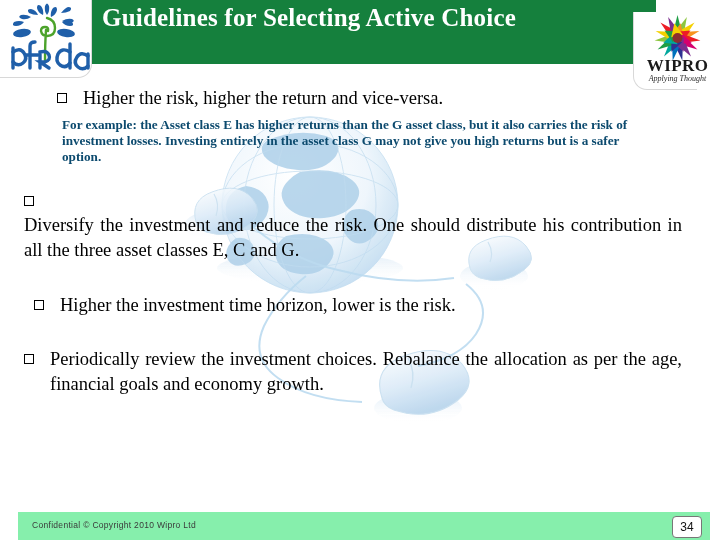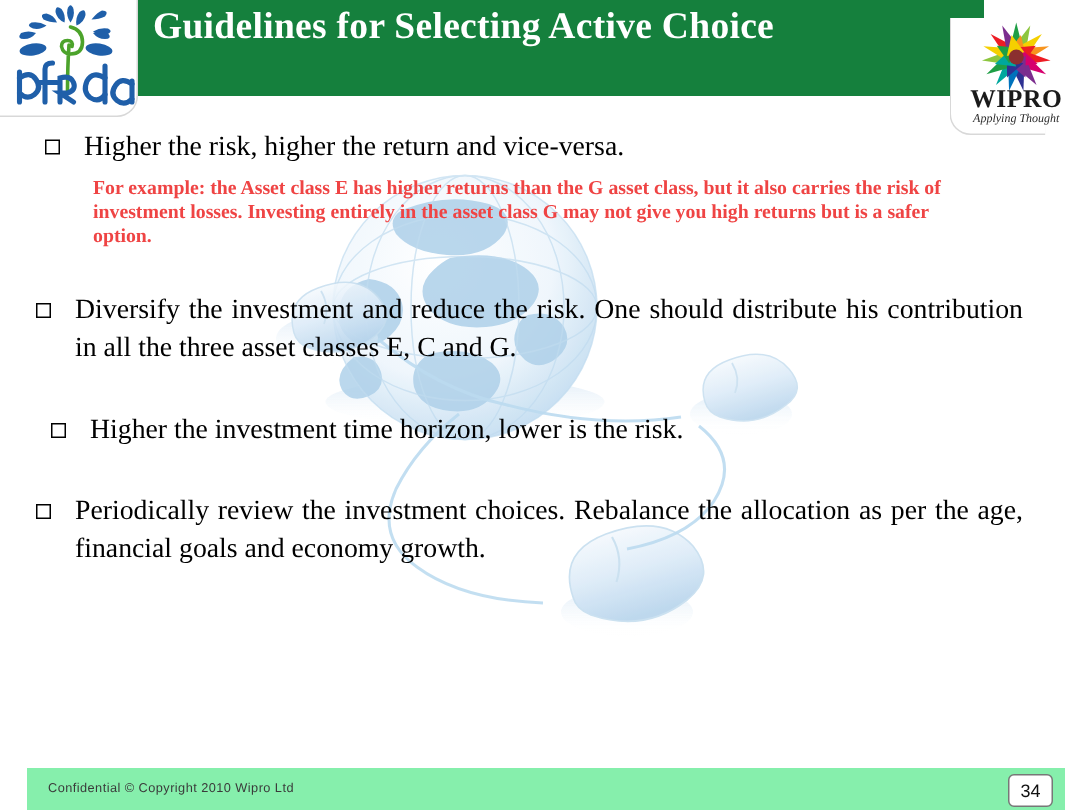--- a/index.html
+++ b/index.html
@@ -110,29 +110,29 @@
     text-justify: inter-word;
     padding-right: 38px;
   }
   .bullet-text.nojustify { text-align: left; }
 
   .subtext {
     font-family: "Liberation Serif", serif;
     font-weight: bold;
     font-size: 13.2px;
     line-height: 16px;
-    color: #ef4444;
+    color: #0c4a6e;
     text-align: left;
     margin: 6px 0 0 62px;
     width: 585px;
   }
 
   
-  #b1 { margin-top: 0px; padding-left: 30px; }
-  #b2 { margin-top: 30px; padding-left: 24px; }
+  #b1 { margin-top: 0px; padding-left: 30px; margin-left: 27px; }
+  #b2 { margin-top: 24px; padding-left: 24px; flex-direction: column; }
   #b3 { margin-top: 30px; padding-left: 34px; }
   #b4 { margin-top: 29px; padding-left: 24px; }
 
   
   #footer {
     position: absolute;
     left: 18px; top: 512px;
     width: 692px; height: 28px;
     background: #86efac;
     z-index: 4;

